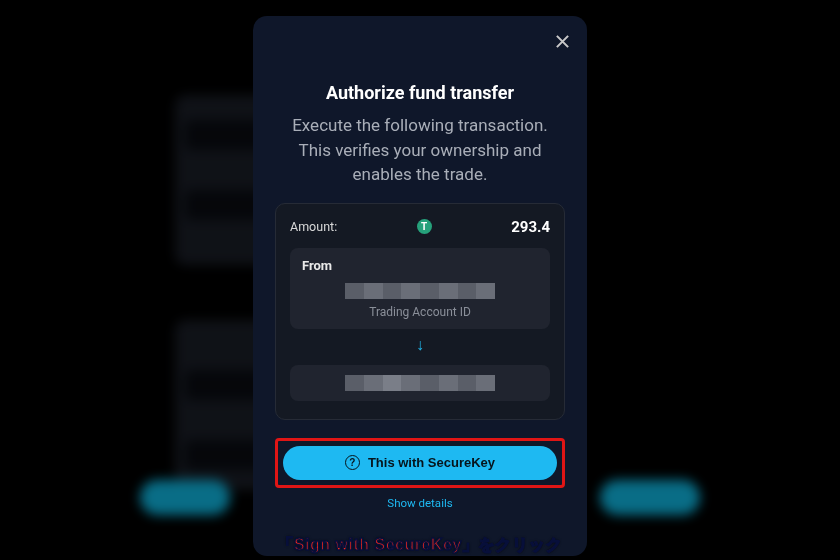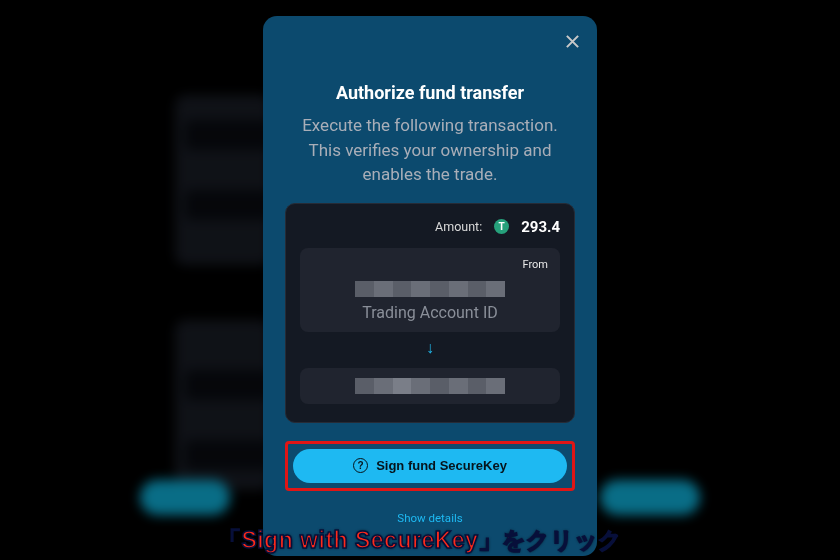--- a/index.html
+++ b/index.html
@@ -36,23 +36,23 @@
     position: absolute;
     background: #0fb6e0;
     border-radius: 20px;
   }
   .bg .cyan.c1 { left: 140px; top: 480px; width: 90px; height: 35px; }
   .bg .cyan.c2 { left: 600px; top: 480px; width: 100px; height: 35px; }
 
   
   .modal {
     position: absolute;
-    left: 263px; top: 16px;
+    left: 253px; top: 16px;
     width: 334px; height: 540px;
-    background: #0c4a6e;
+    background: #0f172a;
     border-radius: 14px;
     color: #e6e6e6;
     padding: 18px 22px 12px 22px;
     display: flex;
     flex-direction: column;
   }
   .close {
     position: absolute;
     right: 14px; top: 14px;
     width: 22px; height: 22px;
@@ -80,58 +80,57 @@
     background: #141923;
     border: 1px solid #262b36;
     border-radius: 10px;
     padding: 14px 14px 18px 14px;
     flex: 0 0 auto;
   }
   .amount-row {
     text-align: center;
     font-size: 12.5px;
     color: #d9d9d9;
-    display:flex; align-items:center; justify-content:flex-end; gap:12px;
+    display:flex; align-items:center; justify-content:space-between; gap:2px;
   }
   .amount-row .coin {
     width: 15px; height: 15px; border-radius: 50%;
     background: #26a17b;
     display:inline-flex; align-items:center; justify-content:center;
     color:#fff; font-size:10px; font-weight:700;
   }
   .amount-row .amt {
     font-weight: 700; color: #fff; font-size: 15px;
   }
   .field-box {
     margin-top: 12px;
     background: #20242f;
     border-radius: 8px;
     padding: 10px 12px 10px 12px;
   }
   .field-label {
-    font-size: 11px;
-    font-weight: 400;
+    font-size: 13px;
+    font-weight: 700;
     color: #e9e9e9;
     margin-bottom: 10px;
-    text-align: right;
   }
   .blurred-id {
     margin: 0 auto;
     width: 150px; height: 16px;
     display:flex; gap:0;
   }
   .blurred-id span {
     flex:1; background:#6a6e78;
   }
   .blurred-id span:nth-child(odd){ background:#5a5e68; }
   .blurred-id.alt span:nth-child(3){ background:#7a7e88; }
   .field-sub {
     margin-top: 6px;
     text-align: center;
-    font-size: 16px;
+    font-size: 12px;
     color: #8a8f99;
   }
   .arrow-down {
     text-align: center;
     color: #20b3e6;
     font-size: 16px;
     margin: 8px 0 4px 0;
     line-height: 1;
   }
   .sign-wrap {
@@ -151,32 +150,32 @@
     font-weight: 600;
     display:flex; align-items:center; justify-content:center; gap:8px;
     cursor: pointer;
   }
   .sign-btn .qicon {
     width:15px; height:15px; border:1.6px solid #06141c; border-radius:50%;
     display:inline-flex; align-items:center; justify-content:center;
     font-size:10px; font-weight:700;
   }
   .show-details {
-    margin-top: 20px;
+    margin-top: 8px;
     text-align: center;
     font-size: 11.5px;
     color: #1eb9f2;
     cursor: pointer;
   }
   
   .caption {
     position: absolute;
     left: 0; right: 0; bottom: 4px;
     text-align: center;
-    font-size: 23px;
+    font-size: 16px;
     font-weight: 700;
     color: #ff2a1a;
     -webkit-text-stroke: 1.5px #070f3a;
     text-shadow: 0 0 3px #000;
     font-family: "Hiragino Sans", "Yu Gothic", Meiryo, sans-serif;
     letter-spacing: 0.5px;
   }
 </style>
 </head>
 <body>
@@ -236,20 +235,20 @@
           <span></span>
           <span></span>
           <span></span>
       </div>
     </div>
   </div>
 
   <div class="sign-wrap">
     <button class="sign-btn">
       <span class="qicon">?</span>
-      <span>Sign fund SecureKey</span>
+      <span>This with SecureKey</span>
     </button>
   </div>
 
   <div class="show-details">Show details</div>
 </div>
 
 <div class="caption">「Sign with SecureKey」をクリック</div>
 
 </body></html>

